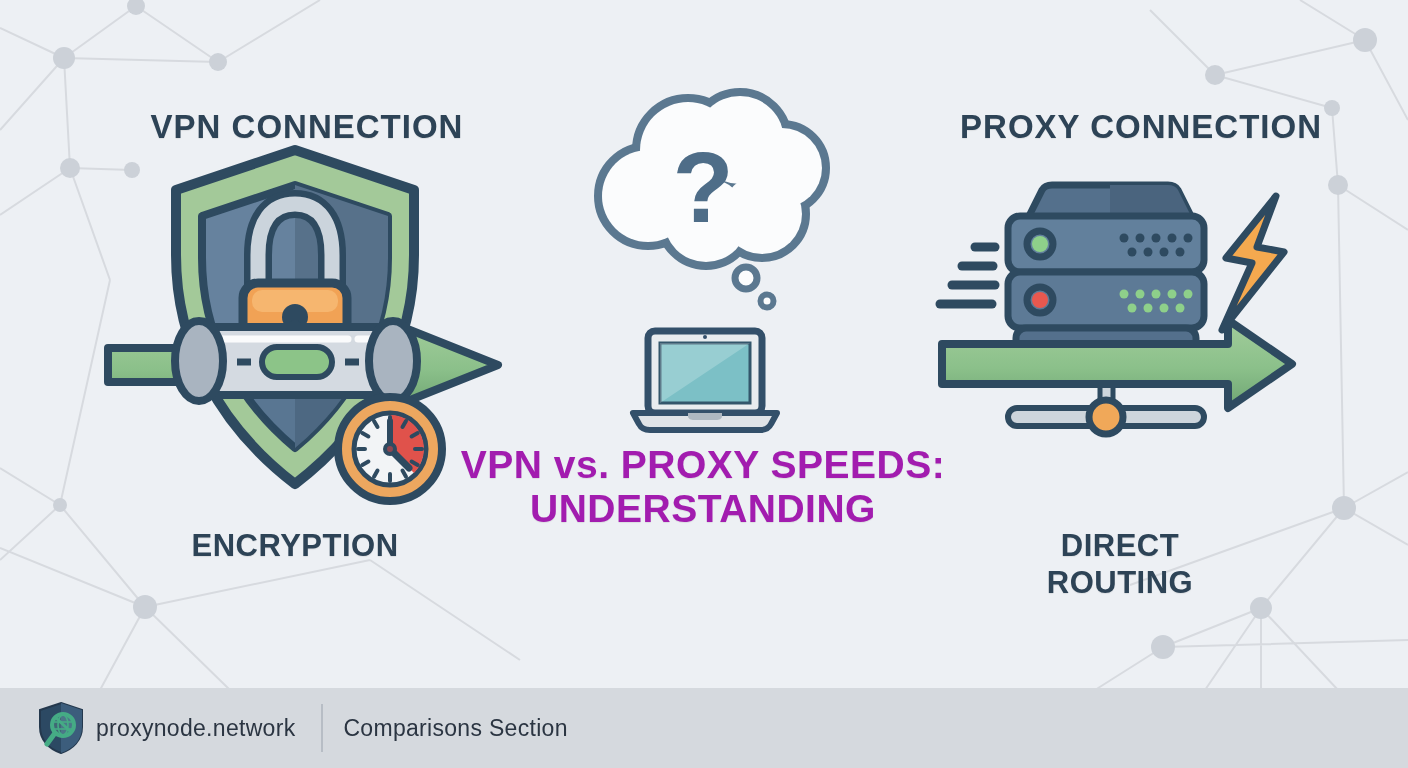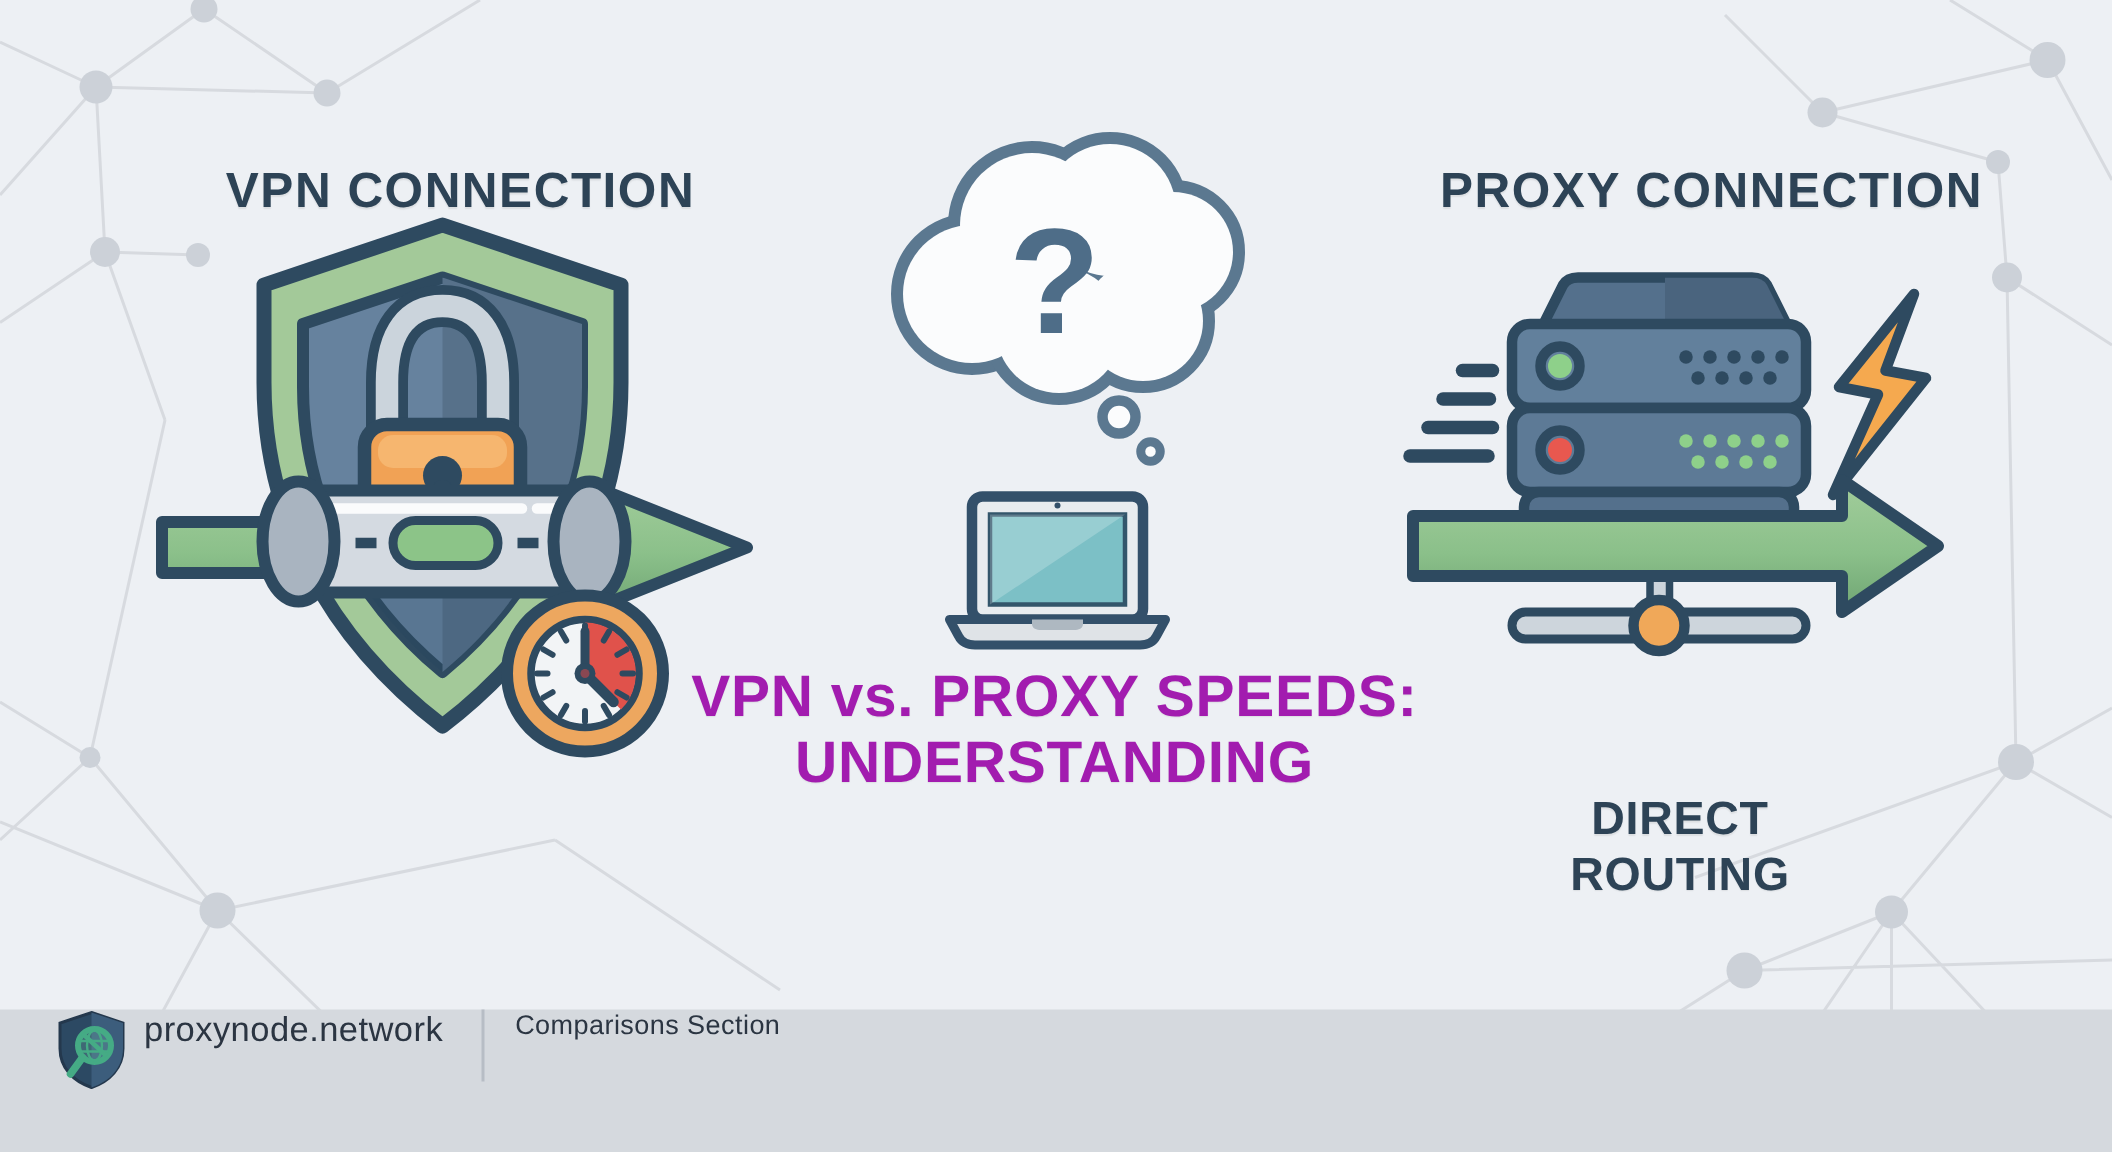--- a/index.html
+++ b/index.html
@@ -24,27 +24,27 @@
     text-shadow:0 1px 1px rgba(0,0,0,0.08);
   }
   .caption{
     position:absolute;top:527px;width:300px;text-align:center;
     font-size:31px;line-height:37px;font-weight:700;letter-spacing:0.5px;color:#2d4356;
     text-shadow:0 1px 1px rgba(0,0,0,0.08);
   }
   .caption.vpn{left:145px;}
   .caption.proxy{left:970px;}
   .footer{
-    position:absolute;left:0;bottom:0;width:100%;height:95px;
-    background:#d5d9de;display:flex;
+    position:absolute;left:0;bottom:0;width:100%;height:80px;
+    background:#d5d9de;display:flex;align-items:center;
     box-sizing:border-box;padding-left:38px;
   }
   .footer .brand{font-size:23px;color:#2b3542;margin-left:12px;letter-spacing:0.3px;}
   .footer .divider{width:2px;height:48px;background:#b7bdc5;margin:0 20px 0 26px;}
-  .footer .section{font-size:18px;color:#2b3542;letter-spacing:0.3px;}
+  .footer .section{font-size:23px;color:#2b3542;letter-spacing:0.3px;}
 </style>
 </head>
 <body>
 
 <div class="canvas">
 
   <svg class="scene" width="1408" height="768" viewBox="0 0 1408 768">
     <defs>
       <linearGradient id="gGreen" x1="0" y1="0" x2="0" y2="1">
         <stop offset="0" stop-color="#a2cd9b"></stop>
@@ -232,20 +232,21 @@
 
   <div class="heading vpn">VPN CONNECTION</div>
   <div class="heading proxy">PROXY CONNECTION</div>
 
   <div class="main-title">
     <div>VPN vs. PROXY SPEEDS:</div>
     <div>UNDERSTANDING</div>
   </div>
 
   <div class="caption vpn">
+    <div>ENCRYPTION</div>
   </div>
   <div class="caption proxy">
     <div>DIRECT</div>
     <div>ROUTING</div>
   </div>
 
   <div class="footer">
     <svg width="46" height="54" viewBox="0 0 46 54">
       <path d="M23,2 L44,9 L44,26 C44,39 35,48 23,52 C11,48 2,39 2,26 L2,9 Z" fill="#2c4963" stroke="#24384d" stroke-width="2"></path>
       <path d="M23,2 L44,9 L44,26 C44,39 35,48 23,52 Z" fill="#3c5d7c"></path>

